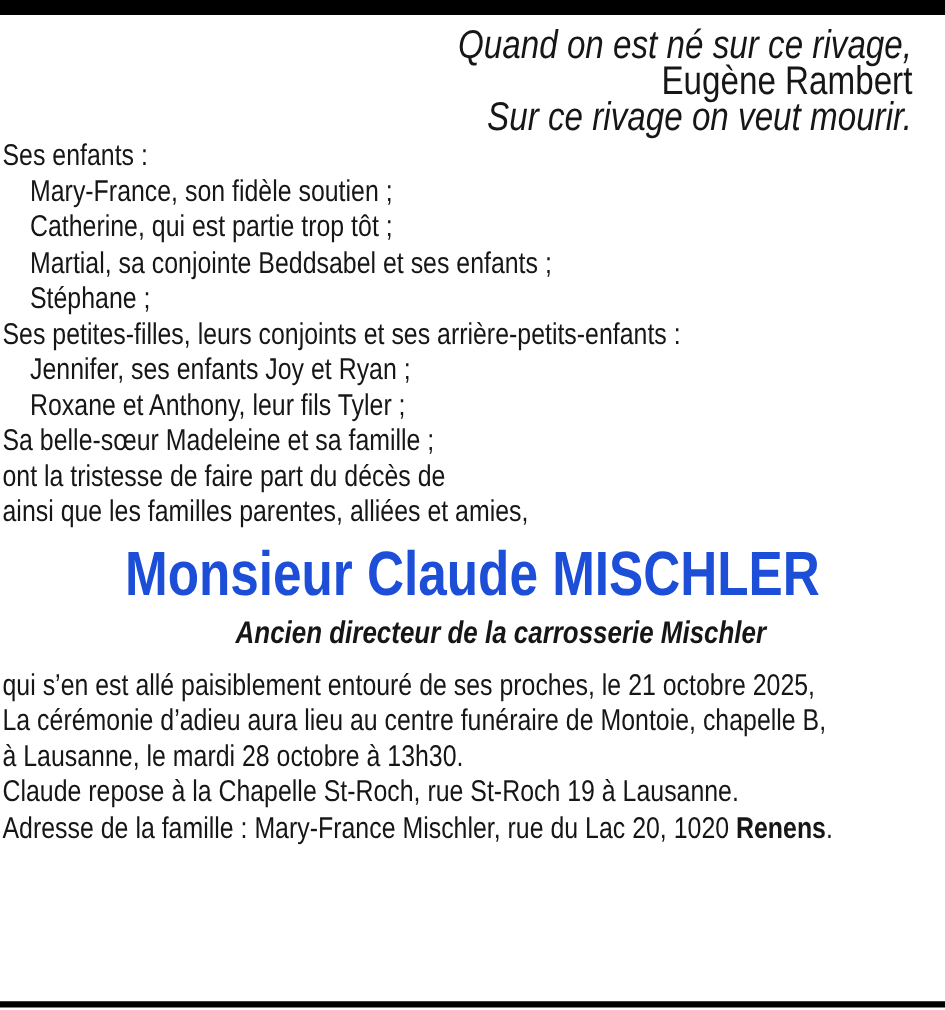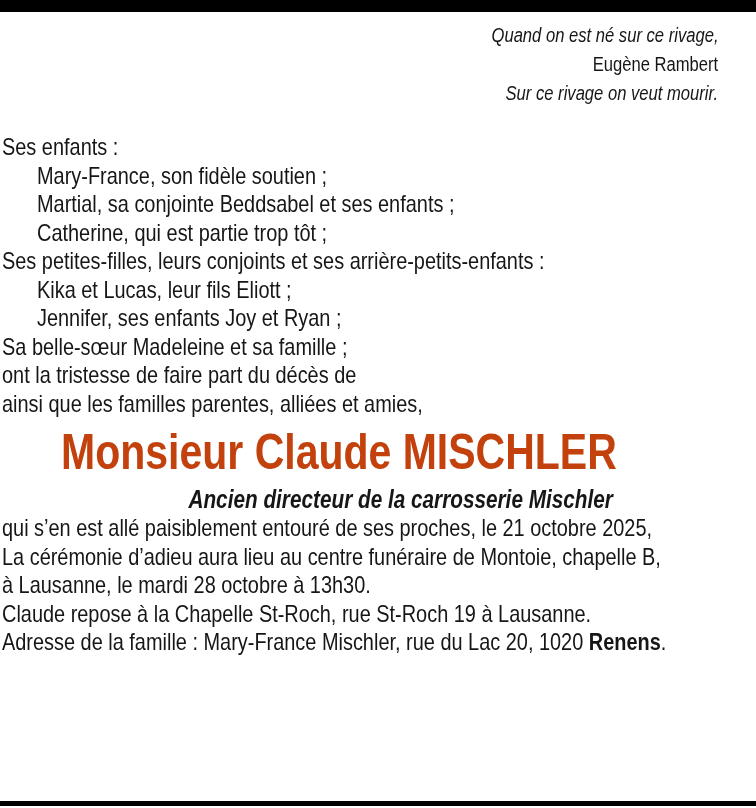--- a/index.html
+++ b/index.html
@@ -28,79 +28,80 @@
     height: 5px;
   }
   
   .cx {
     display: inline-block;
     transform: scaleX(0.83);
     white-space: nowrap;
   }
   .left-line  { line-height: 28.5px; font-size: 24px; padding-left: 2px; }
   .left-line .cx { transform-origin: 0 50%; }
-  .indent { padding-left: 37px; }
+  .indent { padding-left: 24px; }
 
   .epigraph {
     margin-top: 9px;
     text-align: right;
-    padding-right: 38px;
-    font-size: 20px;
+    padding-right: 26px;
+    font-size: 32px;
     line-height: 29px;
   }
   .epigraph .cx { transform-origin: 100% 50%; }
   .epigraph .q { font-style: italic; }
 
-  .announcement { margin-top: 25px; }
+  .announcement { margin-top: 3px; }
 
   .name-heading {
     margin-top: 6px;
-    text-align: left;
+    text-align: center;
     font-size: 50px;
     font-weight: bold;
     line-height: 56px;
-    color: #c2410c;
+    color: #1d4ed8;
   }
   .name-heading .cx { transform: scaleX(0.82); transform-origin: 50% 50%; }
 
   .subtitle {
     margin-top: 5px;
     text-align: center;
     font-size: 25px;
     font-weight: 600;
     font-style: italic;
     line-height: 29px;
     padding-left: 45px;
   }
   .subtitle .cx { transform-origin: 50% 50%; }
 
-  .details { }
+  .details { margin-top: 14px; }
   .bold { font-weight: bold; }
 </style>
 </head>
 <body>
 
 <div class="page">
 
   <div class="bar top-bar"></div>
 
   <div class="epigraph">
     <div><span class="cx q">Quand on est né sur ce rivage,</span></div>
     <div><span class="cx">Eugène Rambert</span></div>
     <div><span class="cx q">Sur ce rivage on veut mourir.</span></div>
   </div>
 
   <div class="announcement">
     <div class="left-line"><span class="cx">Ses enfants :</span></div>
     <div class="left-line indent"><span class="cx">Mary-France, son fidèle soutien ;</span></div>
+    <div class="left-line indent"><span class="cx">Catherine, qui est partie trop tôt ;</span></div>
     <div class="left-line indent"><span class="cx">Martial, sa conjointe Beddsabel et ses enfants ;</span></div>
-    <div class="left-line indent"><span class="cx">Catherine, qui est partie trop tôt ;</span></div>
+    <div class="left-line indent"><span class="cx">Stéphane ;</span></div>
     <div class="left-line"><span class="cx">Ses petites-filles, leurs conjoints et ses arrière-petits-enfants :</span></div>
-    <div class="left-line indent"><span class="cx">Kika et Lucas, leur fils Eliott ;</span></div>
     <div class="left-line indent"><span class="cx">Jennifer, ses enfants Joy et Ryan ;</span></div>
+    <div class="left-line indent"><span class="cx">Roxane et Anthony, leur fils Tyler ;</span></div>
     <div class="left-line"><span class="cx">Sa belle-sœur Madeleine et sa famille ;</span></div>
     <div class="left-line"><span class="cx">ont la tristesse de faire part du décès de</span></div>
     <div class="left-line"><span class="cx">ainsi que les familles parentes, alliées et amies,</span></div>
   </div>
 
   <div class="name-heading">
     <span class="cx">Monsieur Claude MISCHLER</span>
   </div>
 
   <div class="subtitle">

